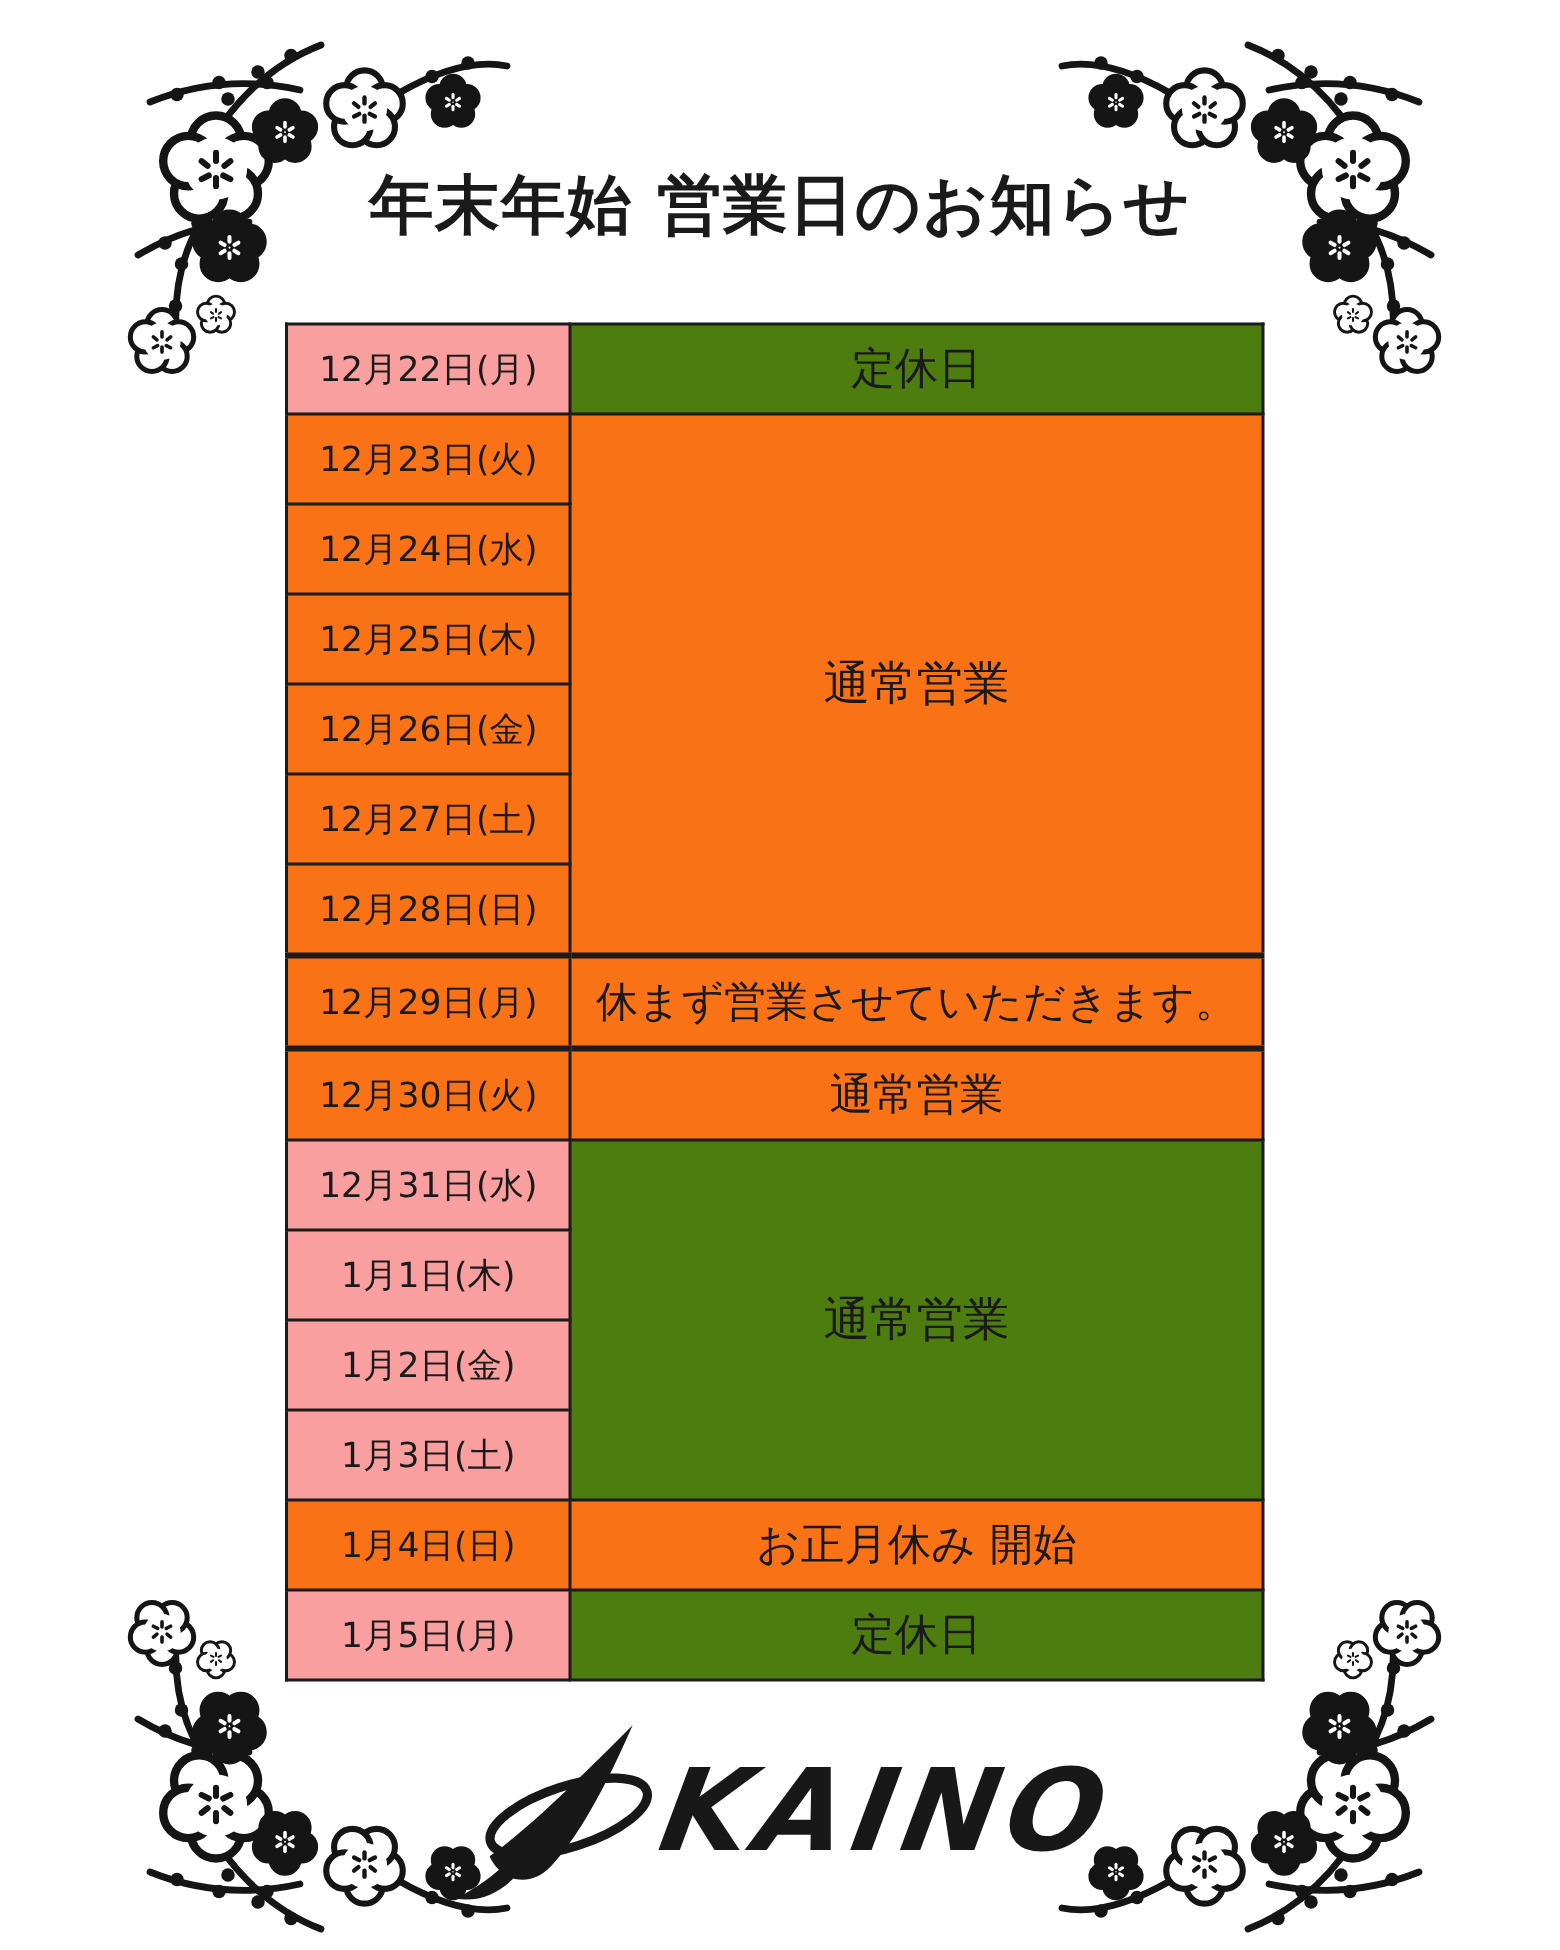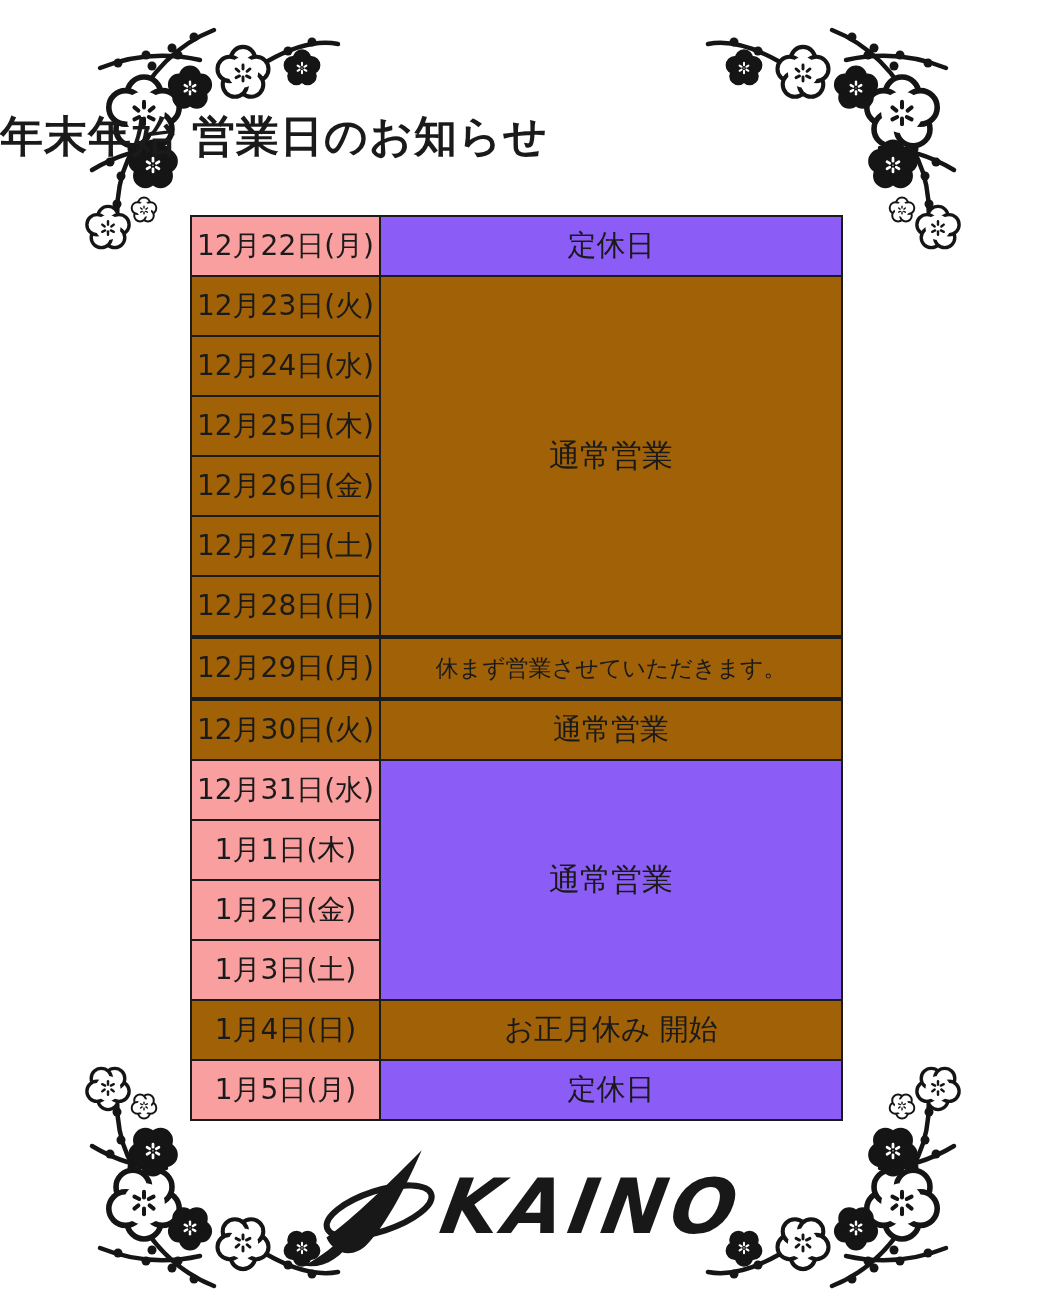--- a/index.html
+++ b/index.html
@@ -3,38 +3,38 @@
 <meta charset="utf-8">
 <style>
   html,body{margin:0;padding:0;}
   body{
     width:1040px;height:1300px;position:relative;background:#ffffff;
     font-family:"DejaVu Sans",sans-serif;color:#1a1a1a;overflow:hidden;
   }
   
   .page-title{
     position:absolute;top:108px;left:0;width:100%;
-    text-align:left;font-size:43px;font-weight:900;letter-spacing:1px;
+    text-align:center;font-size:43px;font-weight:900;letter-spacing:1px;
   }
   
   table.schedule{
     position:absolute;left:190px;top:215px;width:653px;
     border-collapse:collapse;table-layout:fixed;
   }
   table.schedule td{
     border:2px solid #1b1b1b;height:56px;text-align:center;
-    vertical-align:middle;background:#a16207;
-  }
-  td.date{width:185px;font-size:28px;}
+    vertical-align:middle;background:#f97316;
+  }
+  td.date{width:185px;font-size:23px;}
   td.status{font-size:29px;}
   td.merged{font-size:31px;}
   tr.closed td.date{background:#F99F9F;}
-  tr.closed td.status{background:#8b5cf6;}
+  tr.closed td.status{background:#4d7c0f;}
   tr.bold-row td{border-top-width:4px;border-bottom-width:4px;font-weight:400;}
-  tr.bold-row td.status{font-size:23px;}
+  tr.bold-row td.status{font-size:28px;}
   
   .logo{
     position:absolute;left:0;top:1142px;width:100%;height:130px;
     display:flex;justify-content:center;align-items:center;gap:2px;
   }
   .logo-mark{width:142px;height:122px;flex:0 0 auto;}
   .kaino-text{
     font-style:italic;font-weight:900;font-size:76px;letter-spacing:5px;
     transform:skewX(-10deg);line-height:1;color:#181818;
   }

